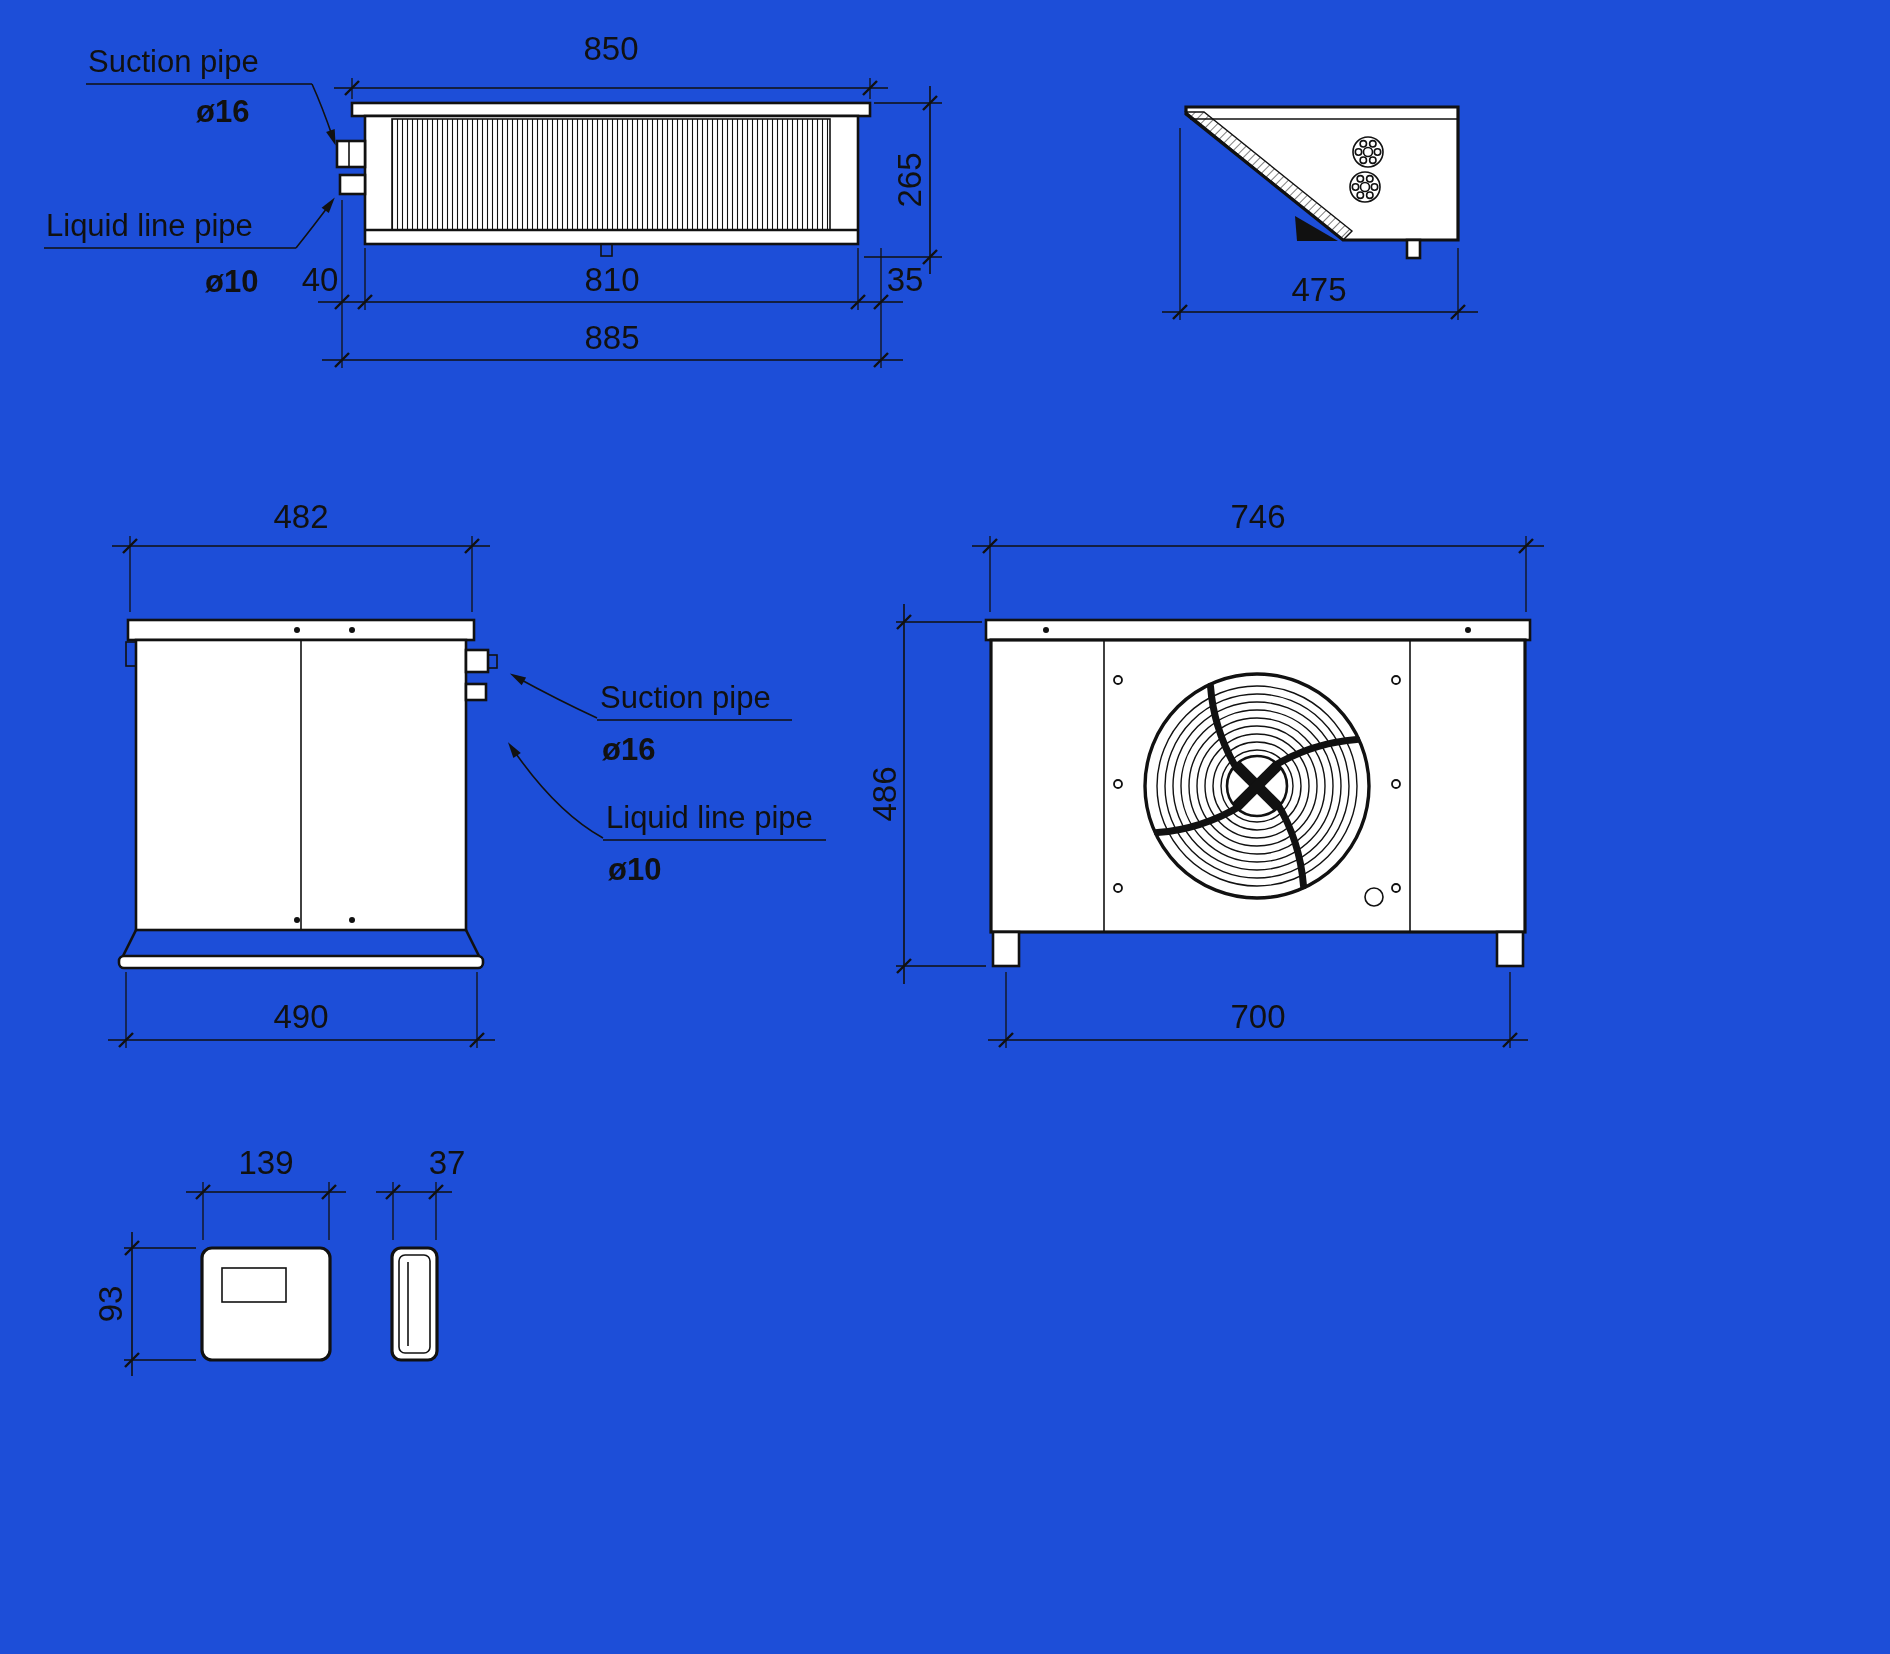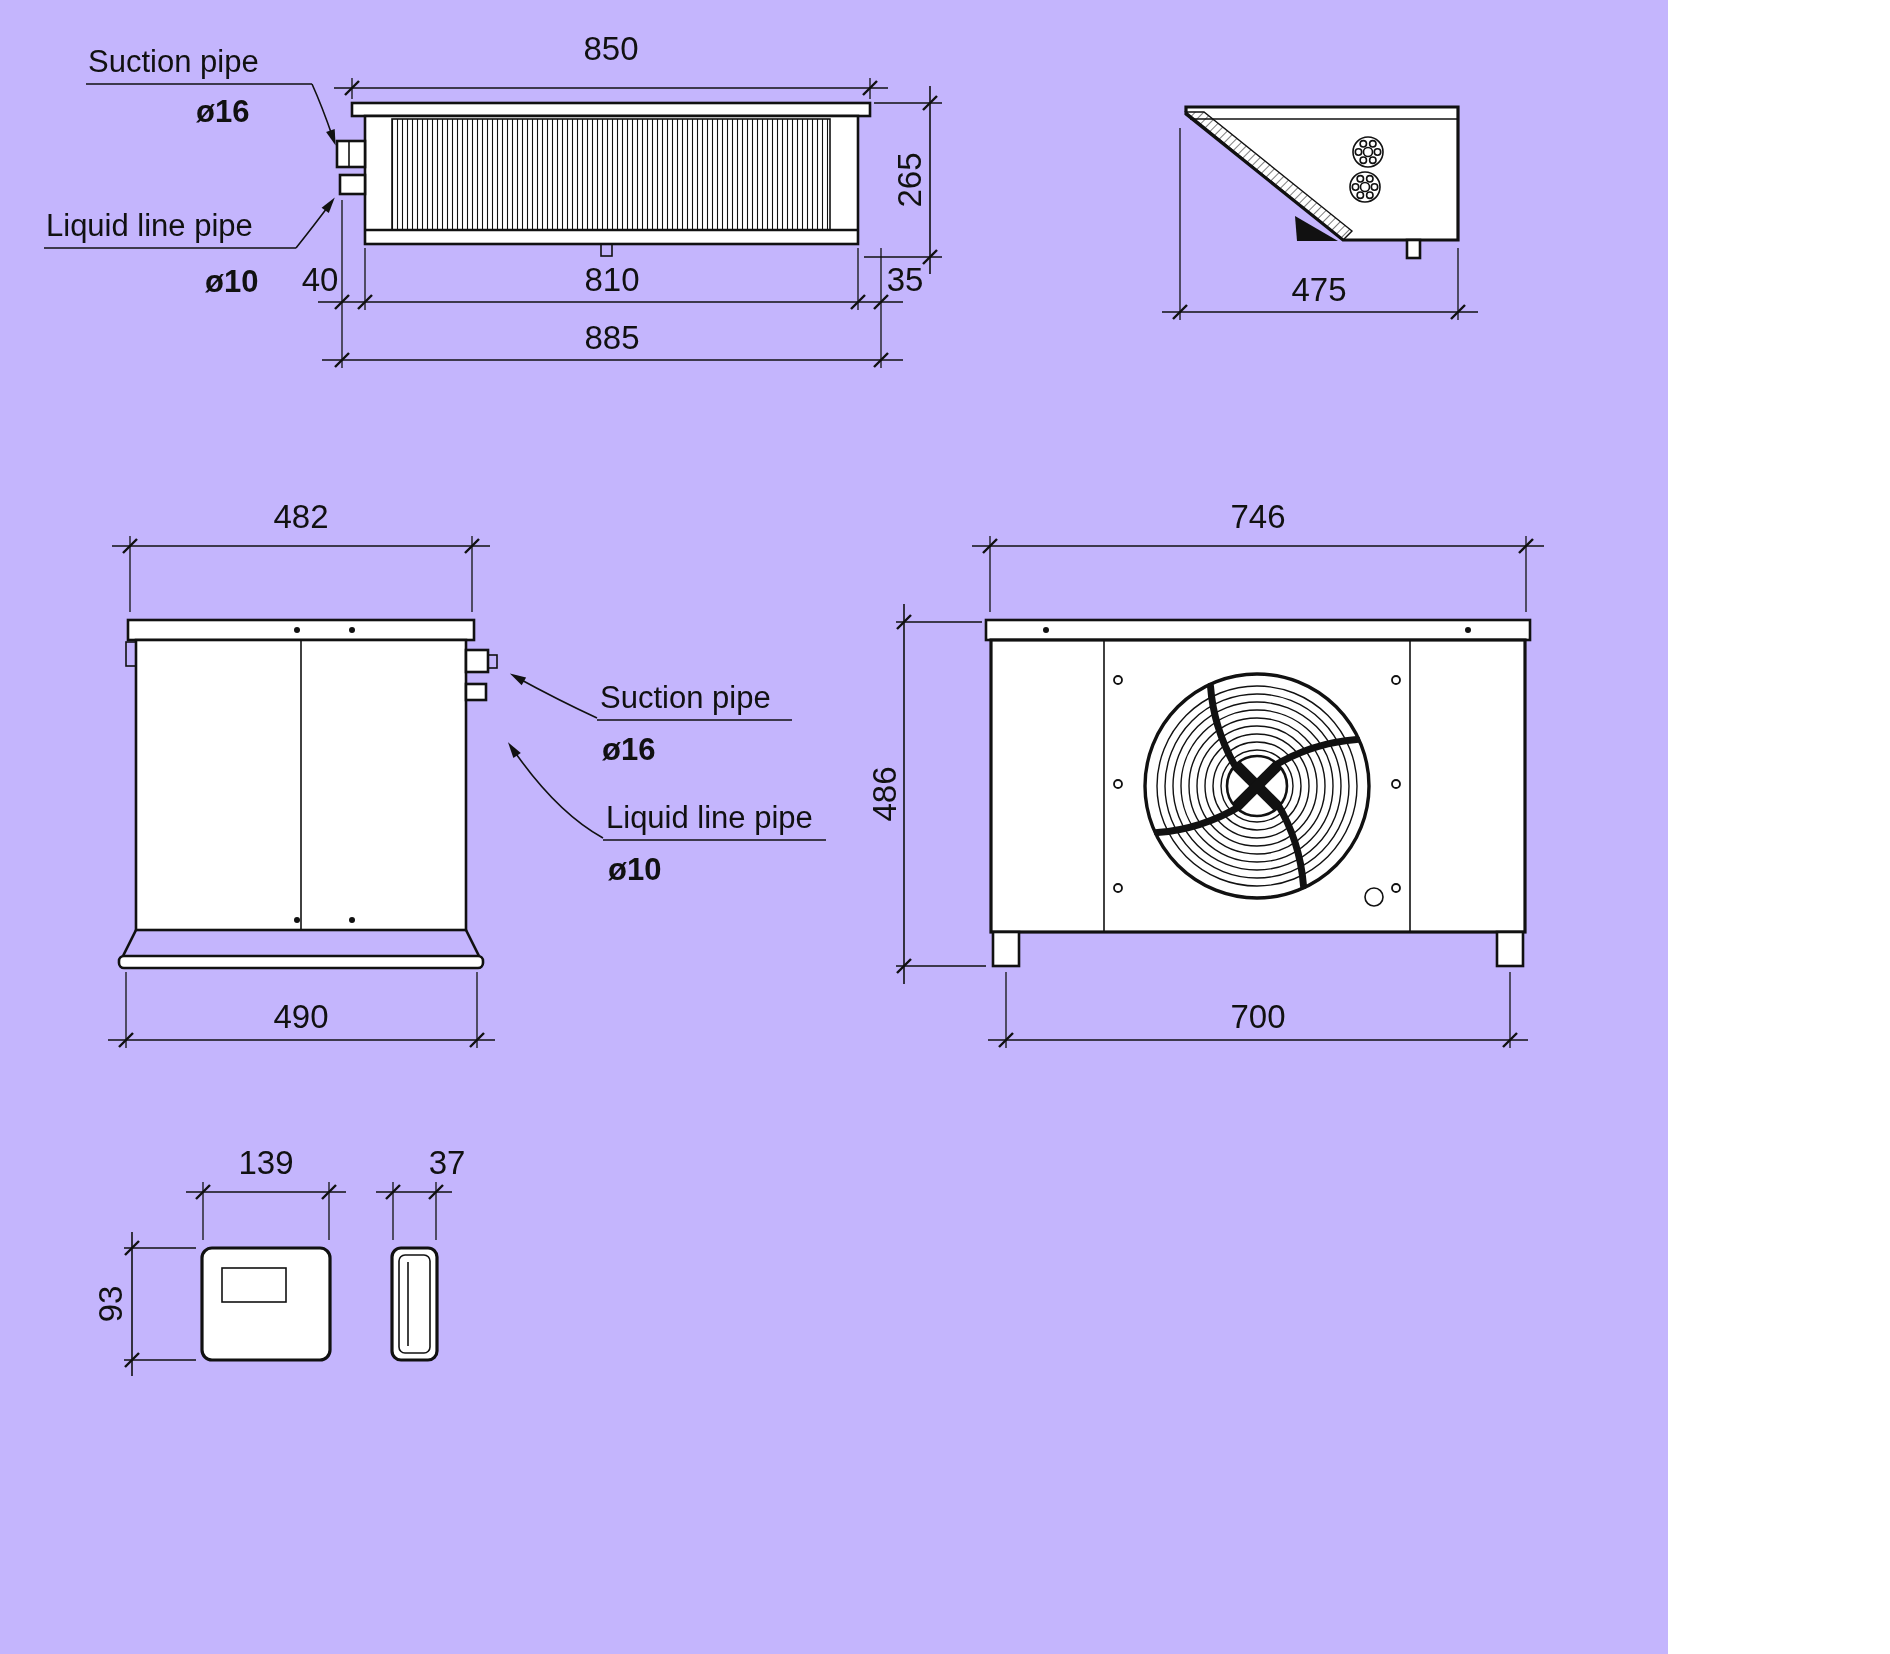--- a/index.html
+++ b/index.html
@@ -1,16 +1,16 @@
 <!DOCTYPE html>
 <html><head>
 <meta charset="utf-8">
 <style>
   html,body{margin:0;padding:0;background:#ffffff;}
-  .stage{width:1668px;height:1654px;background:#c4b5fd;position:relative;overflow:hidden;}
+  .stage{width:1890px;height:1654px;background:#1d4ed8;position:relative;overflow:hidden;}
   svg text{font-family:"Liberation Sans",sans-serif;fill:#111;}
   .num{font-size:33px;}
   .lbl{font-size:31px;}
   .b{font-weight:bold;}
   .o1{stroke:#111;stroke-width:1.6;fill:none;}
   .o2{stroke:#111;stroke-width:2.6;fill:#ffffff;}
   .o3{stroke:#111;stroke-width:3.2;fill:#ffffff;}
   .ext{stroke:#111;stroke-width:1.3;}
   .dim{stroke:#111;stroke-width:1.6;fill:none;}
   .tick{stroke:#111;stroke-width:2.4;}

